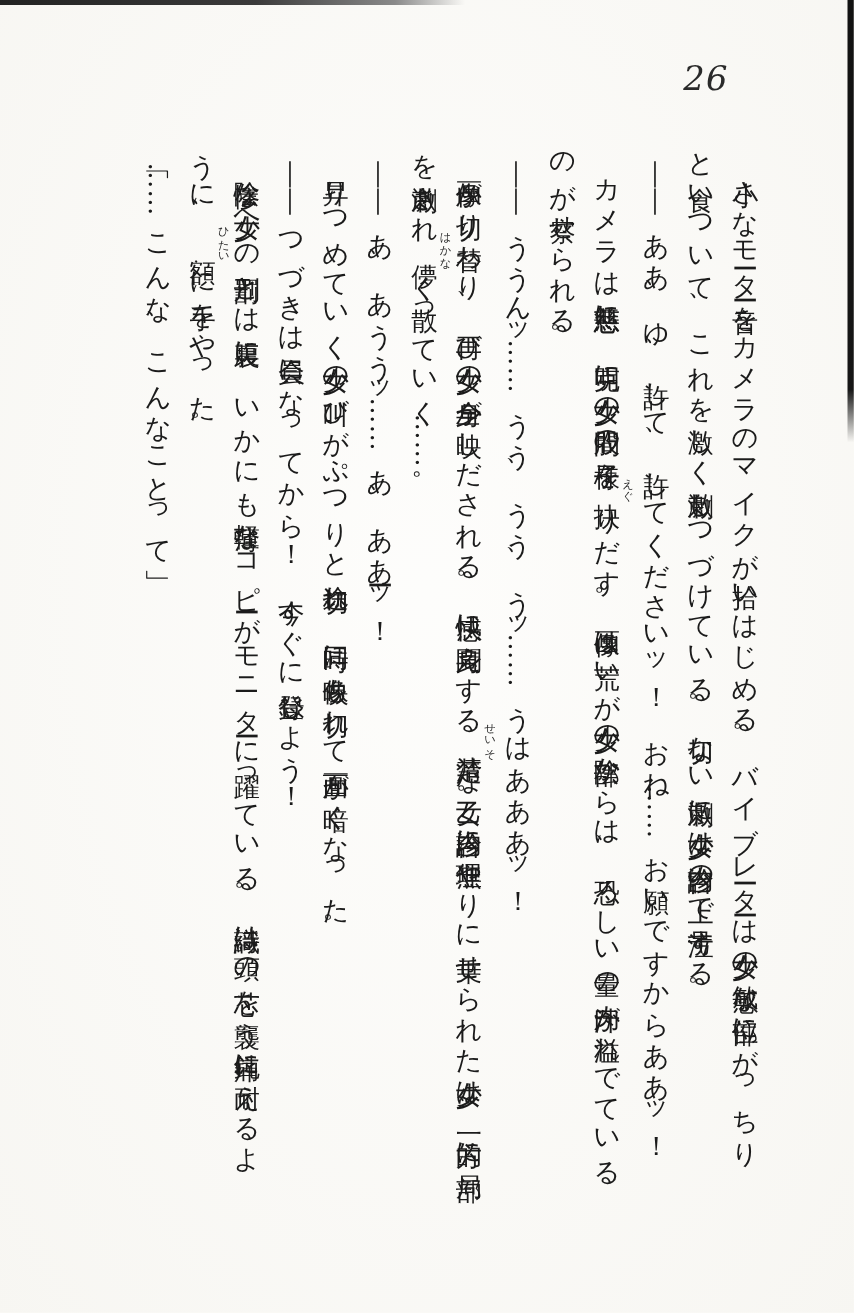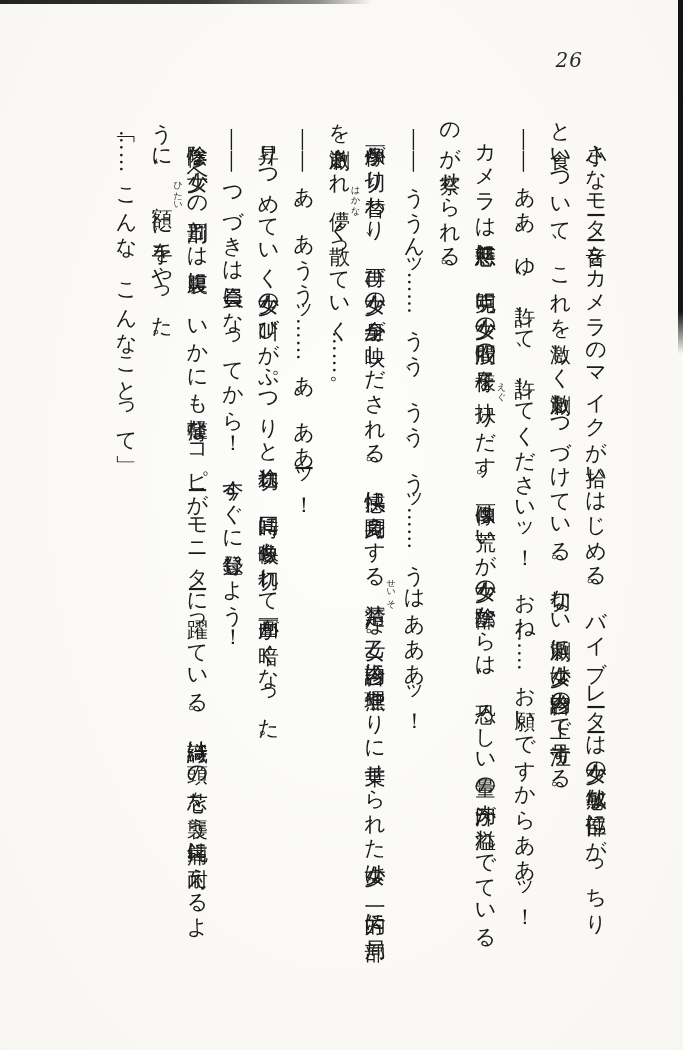--- a/index.html
+++ b/index.html
@@ -34,21 +34,21 @@
       top: 0;
       right: 0;
       width: 5px;
       height: 354px;
       background: linear-gradient(to bottom, #121212 0%, #161616 88%, rgba(30,30,30,0) 100%);
     }
     .page-number {
       position: absolute;
       top: 48px;
       right: 100px;
-      font-size: 20px;
+      font-size: 27px;
       font-style: italic;
       color: #2a2a2a;
       letter-spacing: 1px;
     }
     
     .text-area {
       position: absolute;
       top: 108px;
       right: 70px;
       width: 568px;

